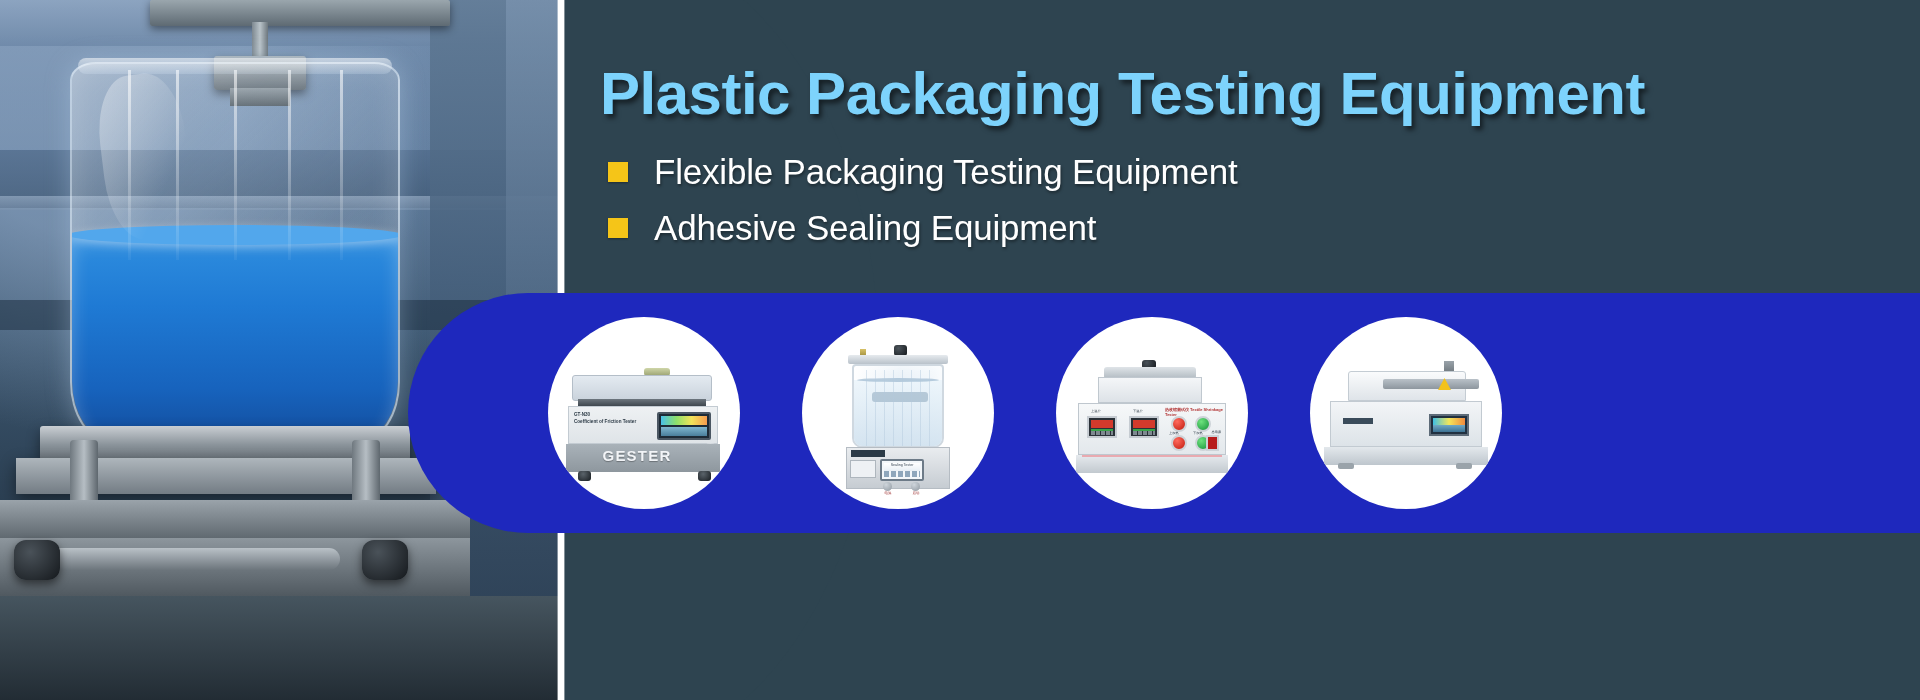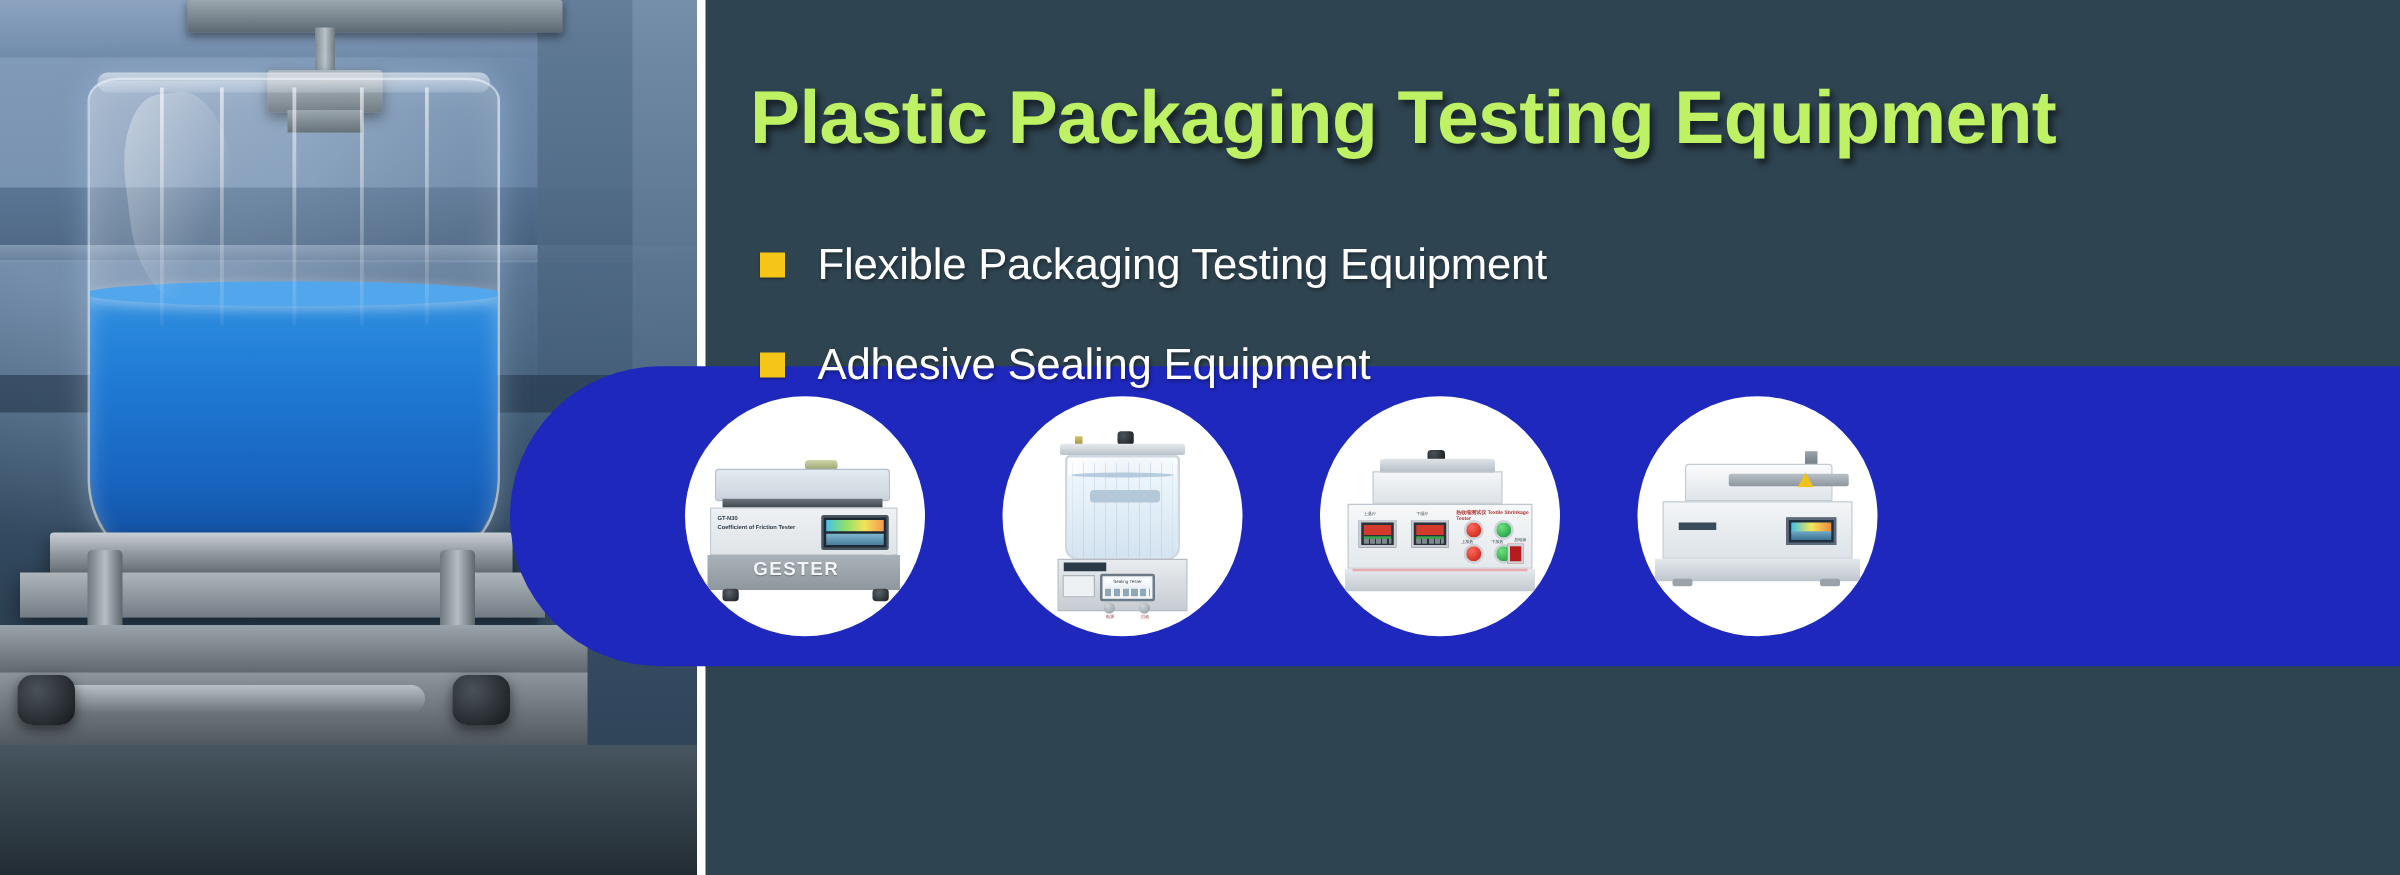--- a/index.html
+++ b/index.html
@@ -164,34 +164,33 @@
     clip-path: inset(0 0 0 44%);
     z-index:6;
   }
 
   
   .content{ position:absolute; left:0; top:0; width:1920px; height:700px; z-index:20; }
 
   .title{
     position:absolute; left:600px; top:60px;
     width:1300px;
-    color:#bef264;
+    color:#7dd3fc;
     font-size:60px;
     font-weight:700;
     letter-spacing:-0.5px;
     line-height:1.12;
     text-shadow:3px 4px 5px rgba(0,0,0,.55);
     white-space:nowrap;
   }
 
   .bullets{ position:absolute; left:608px; top:152px; }
   .bullet{
     display:flex; align-items:center;
     margin-bottom:16px;
-    margin-top:40px;
   }
   .bullet-square{
     width:20px; height:20px; background:#f5c518;
     flex:0 0 auto; margin-right:26px;
     box-shadow:0 1px 2px rgba(0,0,0,.35);
   }
   .bullet-text{
     color:#ffffff;
     font-size:35px;
     font-weight:400;

